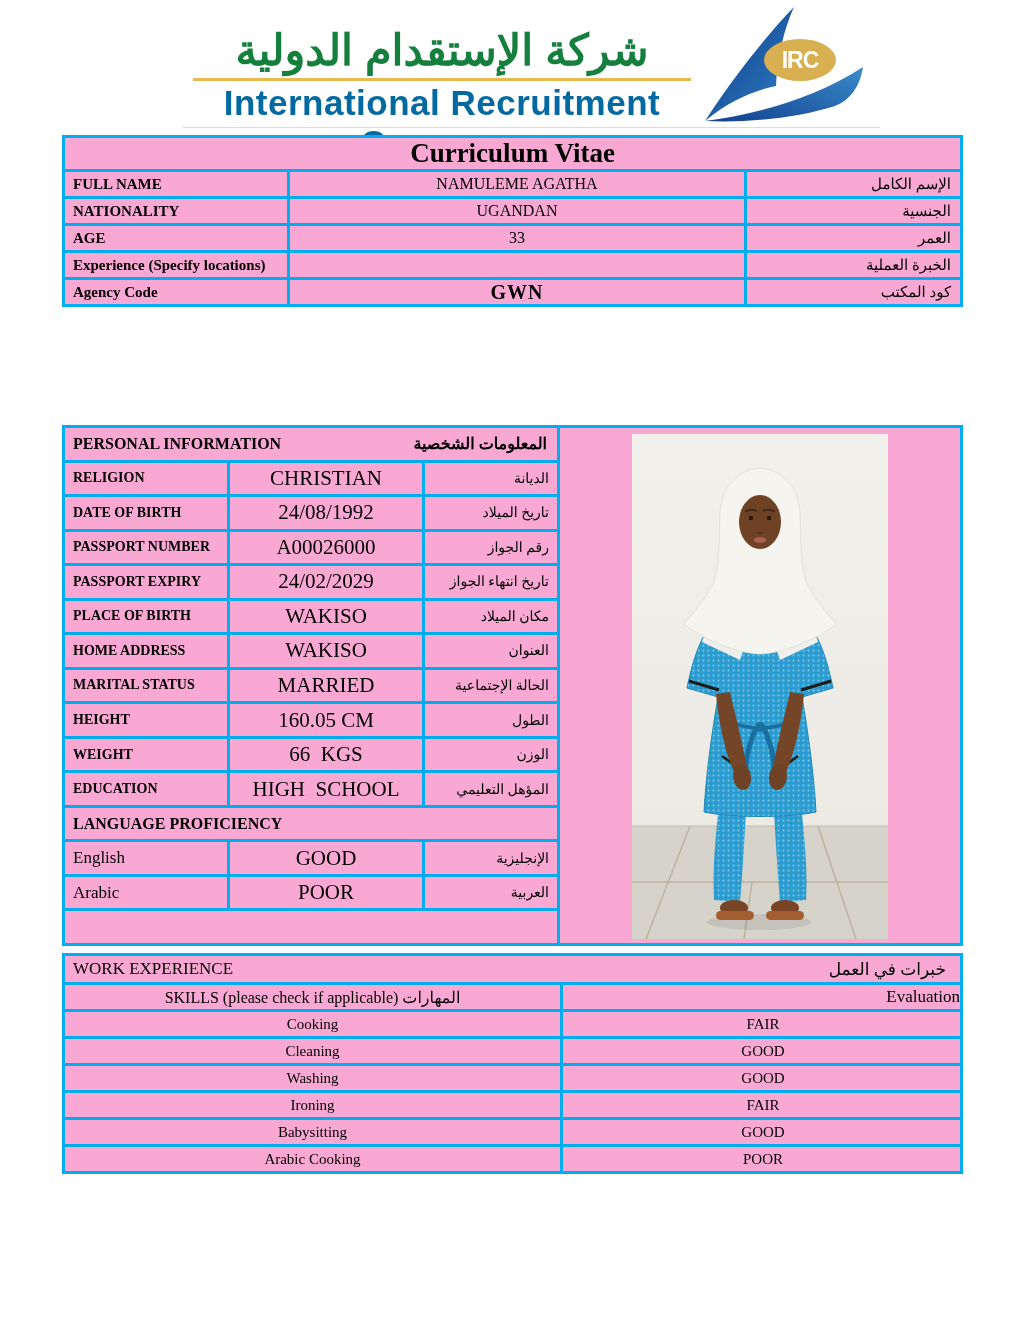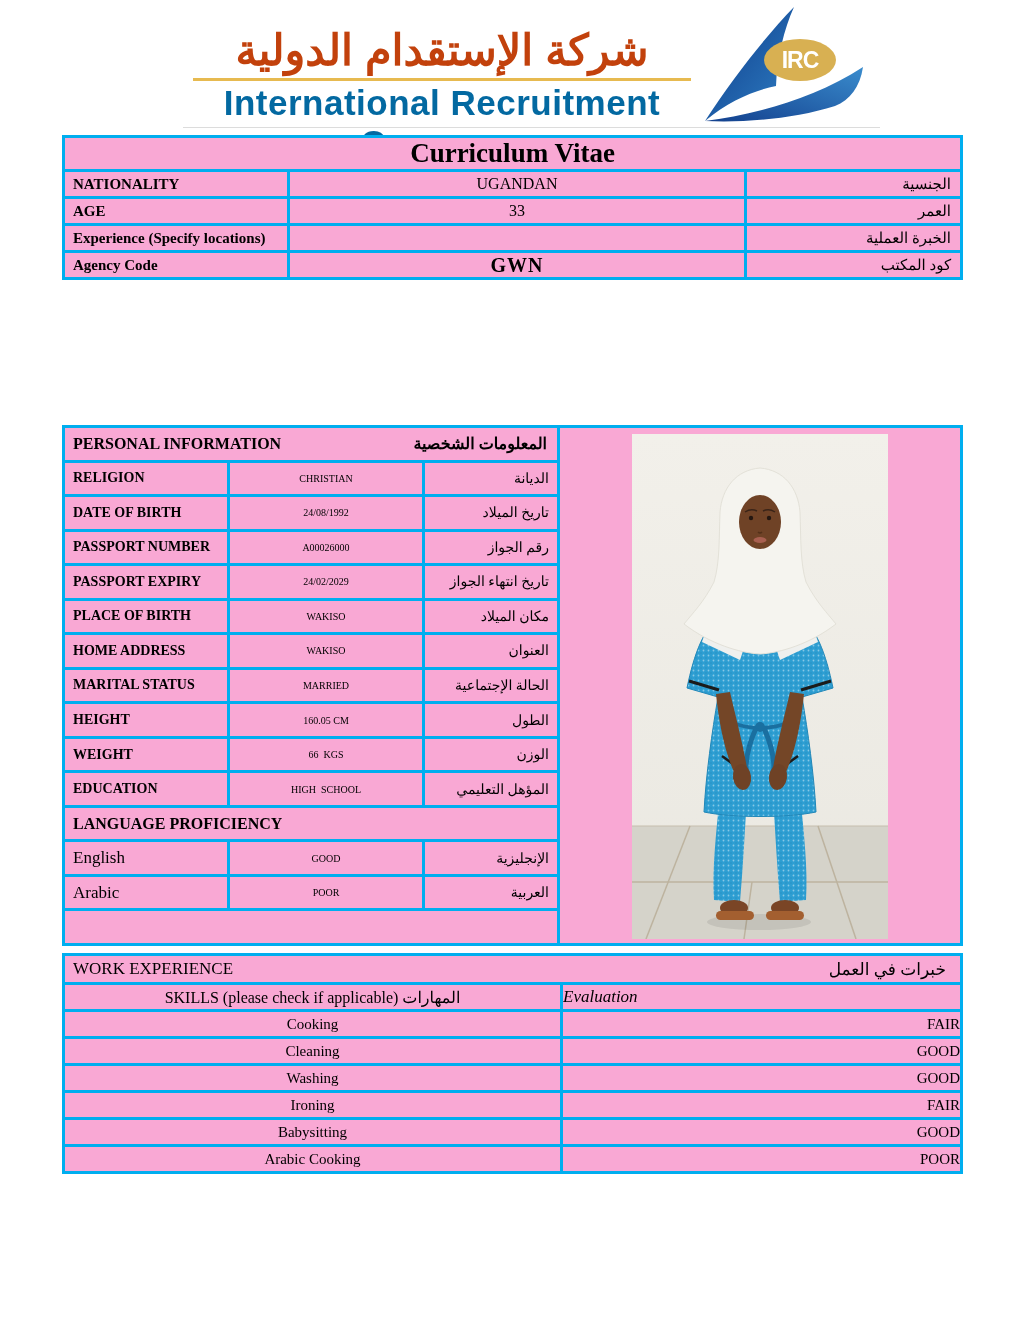--- a/index.html
+++ b/index.html
@@ -7,57 +7,57 @@
     width:1020px; height:1320px; background:#ffffff;
     font-family:"Liberation Serif", serif; color:#000;
     position:relative; overflow:hidden;
   }
   .page { position:absolute; left:0; top:0; width:1020px; height:1320px; background:#fff; }
 
   
   .header { position:absolute; left:0; top:0; width:1020px; height:133px; }
   .brand { position:absolute; left:193px; top:26px; width:498px; text-align:center;
            font-family:"Liberation Sans", sans-serif; }
-  .brand-ar { font-size:43px; font-weight:bold; color:#c2410c; line-height:1.15; direction:rtl; }
+  .brand-ar { font-size:43px; font-weight:bold; color:#15803d; line-height:1.15; direction:rtl; }
   .brand-rule { height:3px; background:#e7ba50; margin-top:3px; }
   .brand-en { font-size:35px; font-weight:bold; color:#0369a1; letter-spacing:0.5px; margin-top:2px; }
   .logo { position:absolute; left:690px; top:2px; width:178px; height:124px; }
   .header-baseline { position:absolute; left:183px; top:127px; width:697px; height:1px; background:#dcdcdc; }
 
   
   table { border-collapse:collapse; table-layout:fixed; position:absolute; background:#f9a8d4; margin:0; }
   td { border:3px solid #00AEEF; vertical-align:middle; padding:0; overflow:hidden; white-space:nowrap; }
 
   .cv-table { left:62px; top:135px; width:898px; }
   .cv-table td { height:24px; }
   .title-cell { height:44px; text-align:center; font-weight:bold; font-size:27px; }
   .lbl { text-align:left; padding-left:8px; font-weight:bold; font-size:15px; }
   .val { text-align:center; font-size:16px; }
   .val-bold { font-weight:bold; font-size:20px; letter-spacing:1px; }
   .ar  { text-align:right; padding-right:9px; font-size:15px; direction:rtl; }
 
   .personal-table { left:62px; top:425px; width:898px; }
   .personal-table td { height:25px; }
   .p-lbl { text-align:left; padding-left:8px; font-weight:bold; font-size:14px; }
-  .p-val { text-align:center; font-size:10px; white-space:pre; }
+  .p-val { text-align:center; font-size:21px; white-space:pre; }
   .p-ar  { text-align:right; padding-right:8px; font-size:14px; direction:rtl; }
   .flex { display:flex; justify-content:space-between; align-items:center; padding:0 10px 0 8px; }
   .sec-head { font-weight:bold; font-size:16px; }
   .sec-head2 { font-weight:bold; font-size:16px; text-align:left; padding-left:8px; }
   .lang-lbl { text-align:left; padding-left:8px; font-size:17px; }
   .empty-cell { height:82px; }
   .photo-cell { vertical-align:top; text-align:center; padding-top:6px; }
 
   .work-table { left:62px; top:953px; width:898px; }
   .work-table td { height:24px; }
   .we-head { font-size:17px; padding:0 14px 0 8px; height:26px; }
   .skills-head { text-align:center; font-size:16px; }
-  .eval-head { text-align:left; font-size:17px;font-style:italic; }
+  .eval-head { text-align:right; font-size:17px; }
   .skill { text-align:center; font-size:15px; }
-  .eval  { text-align:right; padding-left:3px; font-size:15px; }
+  .eval  { text-align:center; padding-left:3px; font-size:15px; }
 </style>
 </head>
 <body>
 
 <div class="page">
 
   <div class="header">
     <div class="brand">
       <div class="brand-ar">شركة الإستقدام الدولية</div>
       <div class="brand-rule"></div>
@@ -86,20 +86,25 @@
 
   <table class="cv-table">
     <colgroup>
         <col style="width:225px">
         <col style="width:457px">
         <col style="width:216px">
       </colgroup>
     <tbody>
         <tr>
       <td colspan="3" class="title-cell">Curriculum Vitae</td>
+    </tr>
+    <tr>
+      <td class="lbl">FULL NAME</td>
+      <td class="val">NAMULEME AGATHA</td>
+      <td class="ar" dir="rtl">الإسم الكامل</td>
     </tr>
     <tr>
       <td class="lbl">NATIONALITY</td>
       <td class="val">UGANDAN</td>
       <td class="ar" dir="rtl">الجنسية</td>
     </tr>
     <tr>
       <td class="lbl">AGE</td>
       <td class="val">33</td>
       <td class="ar" dir="rtl">العمر</td>

